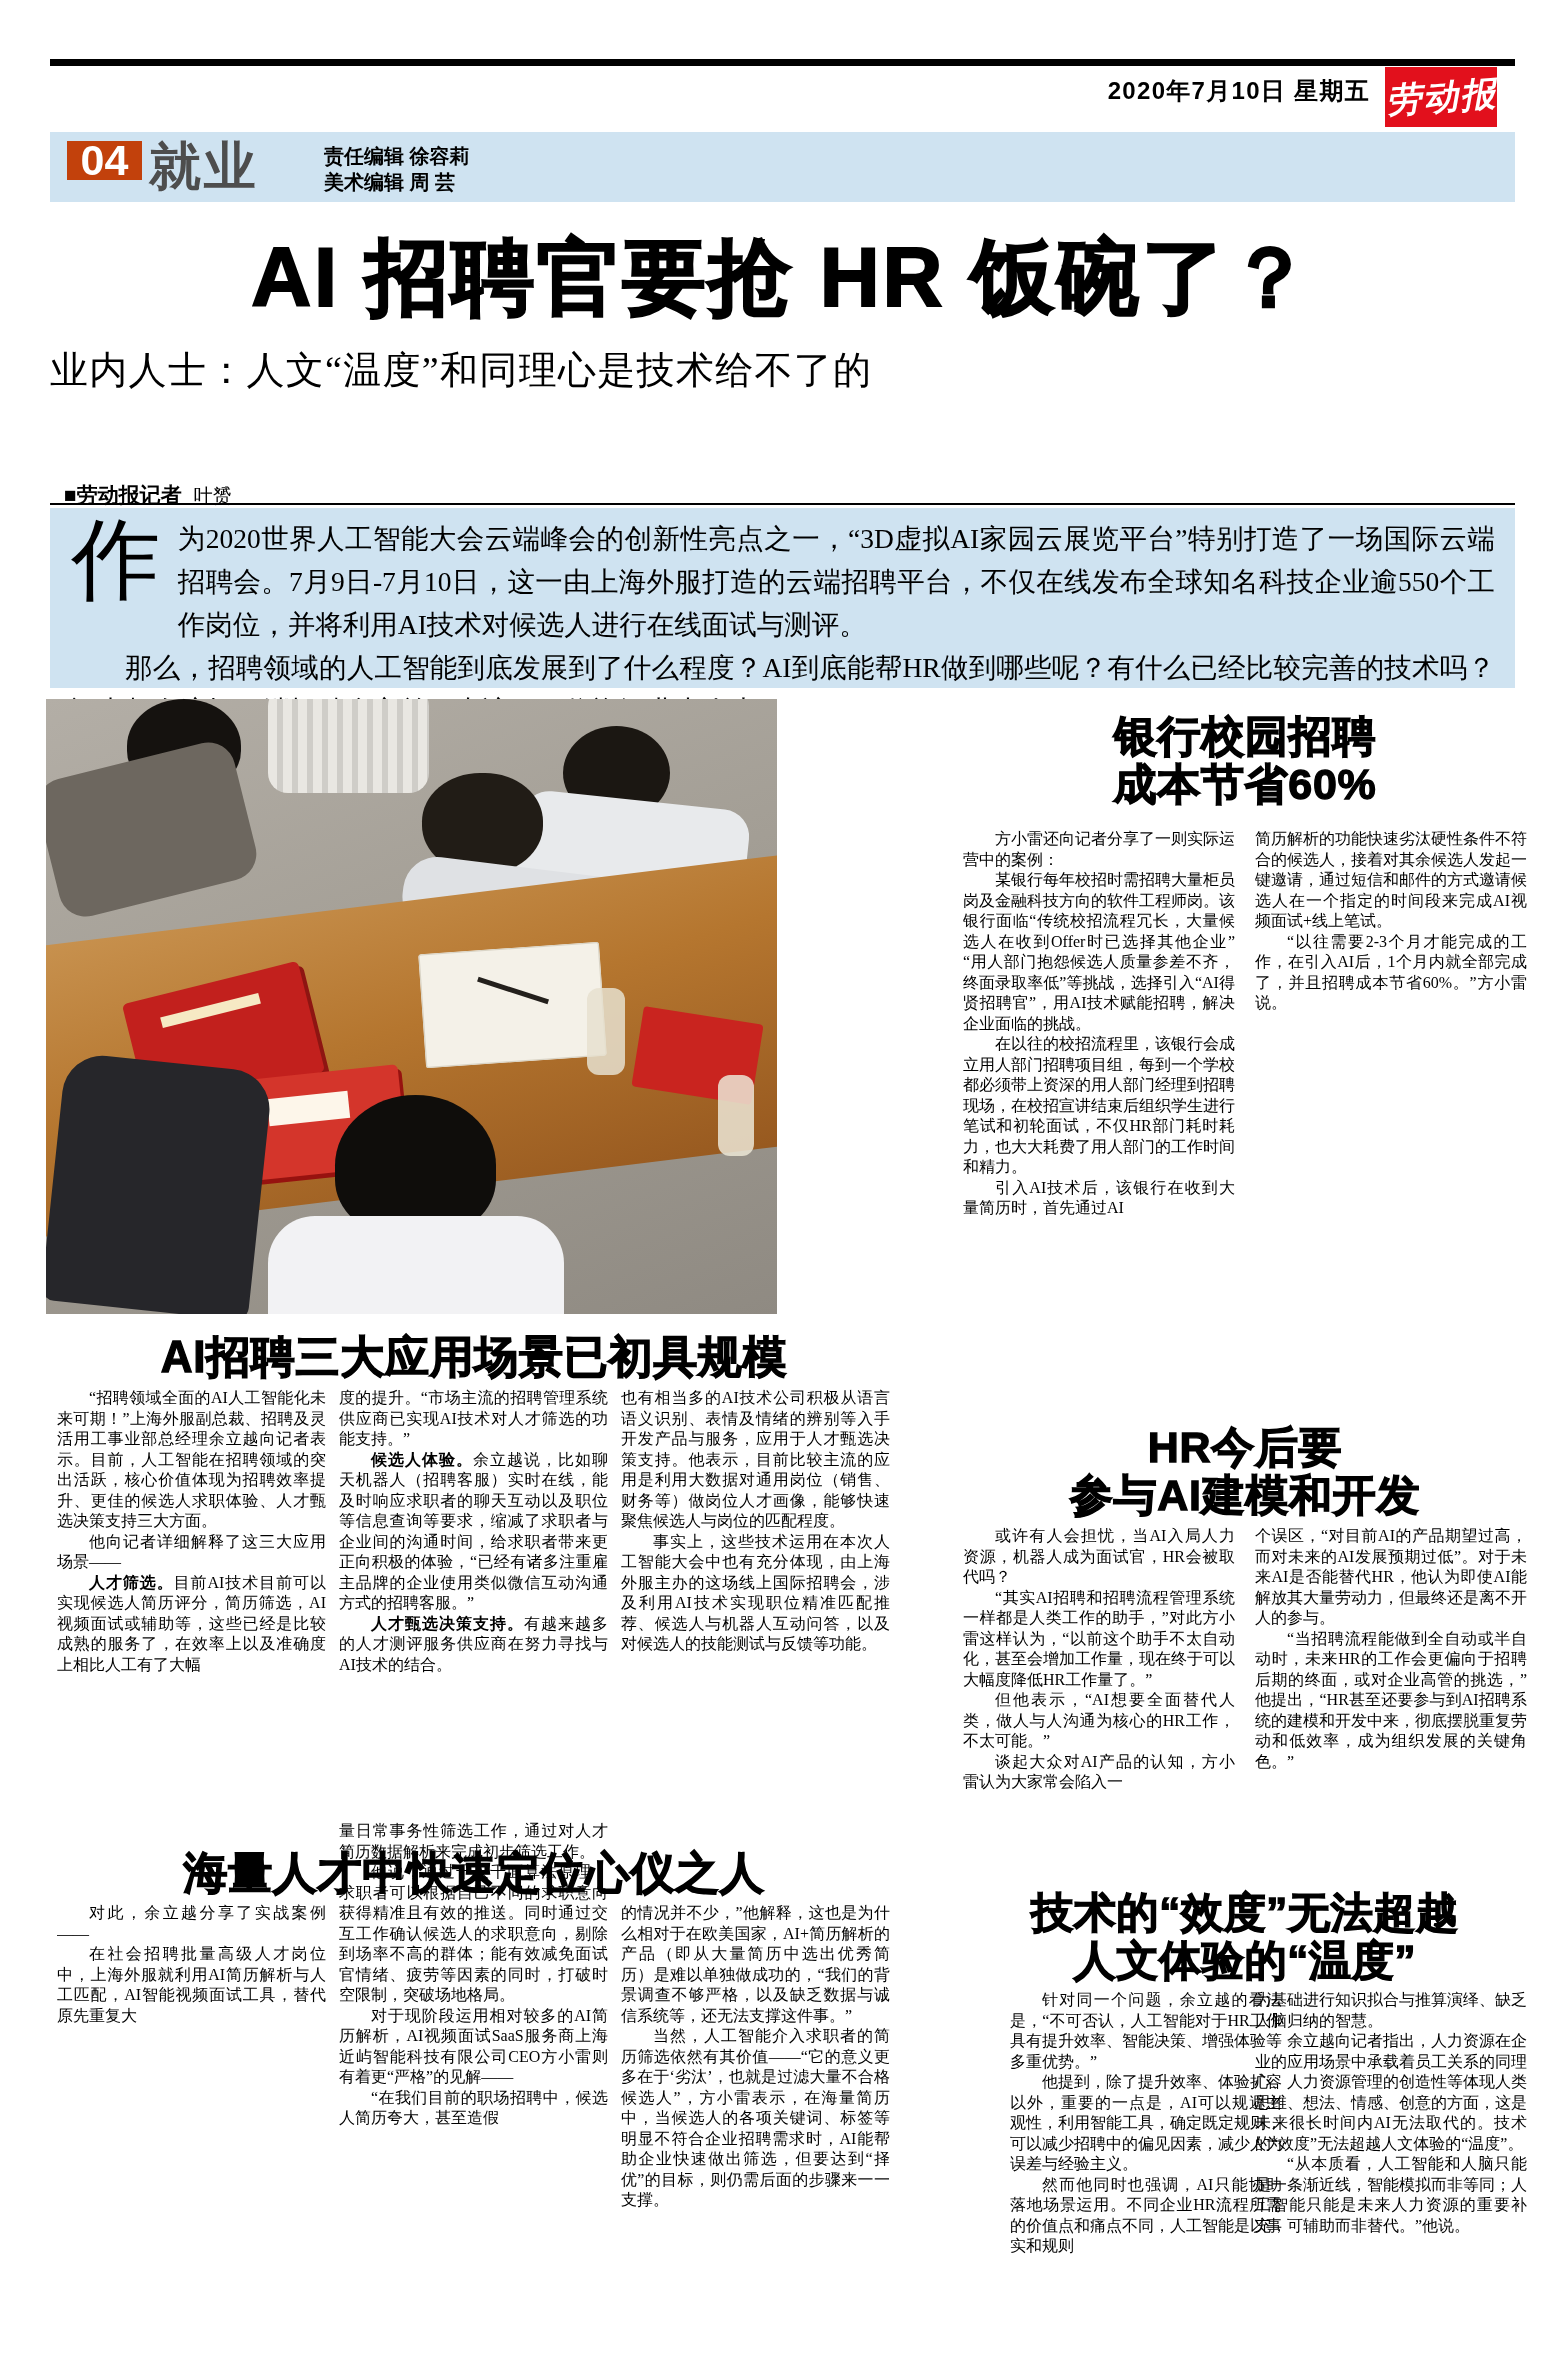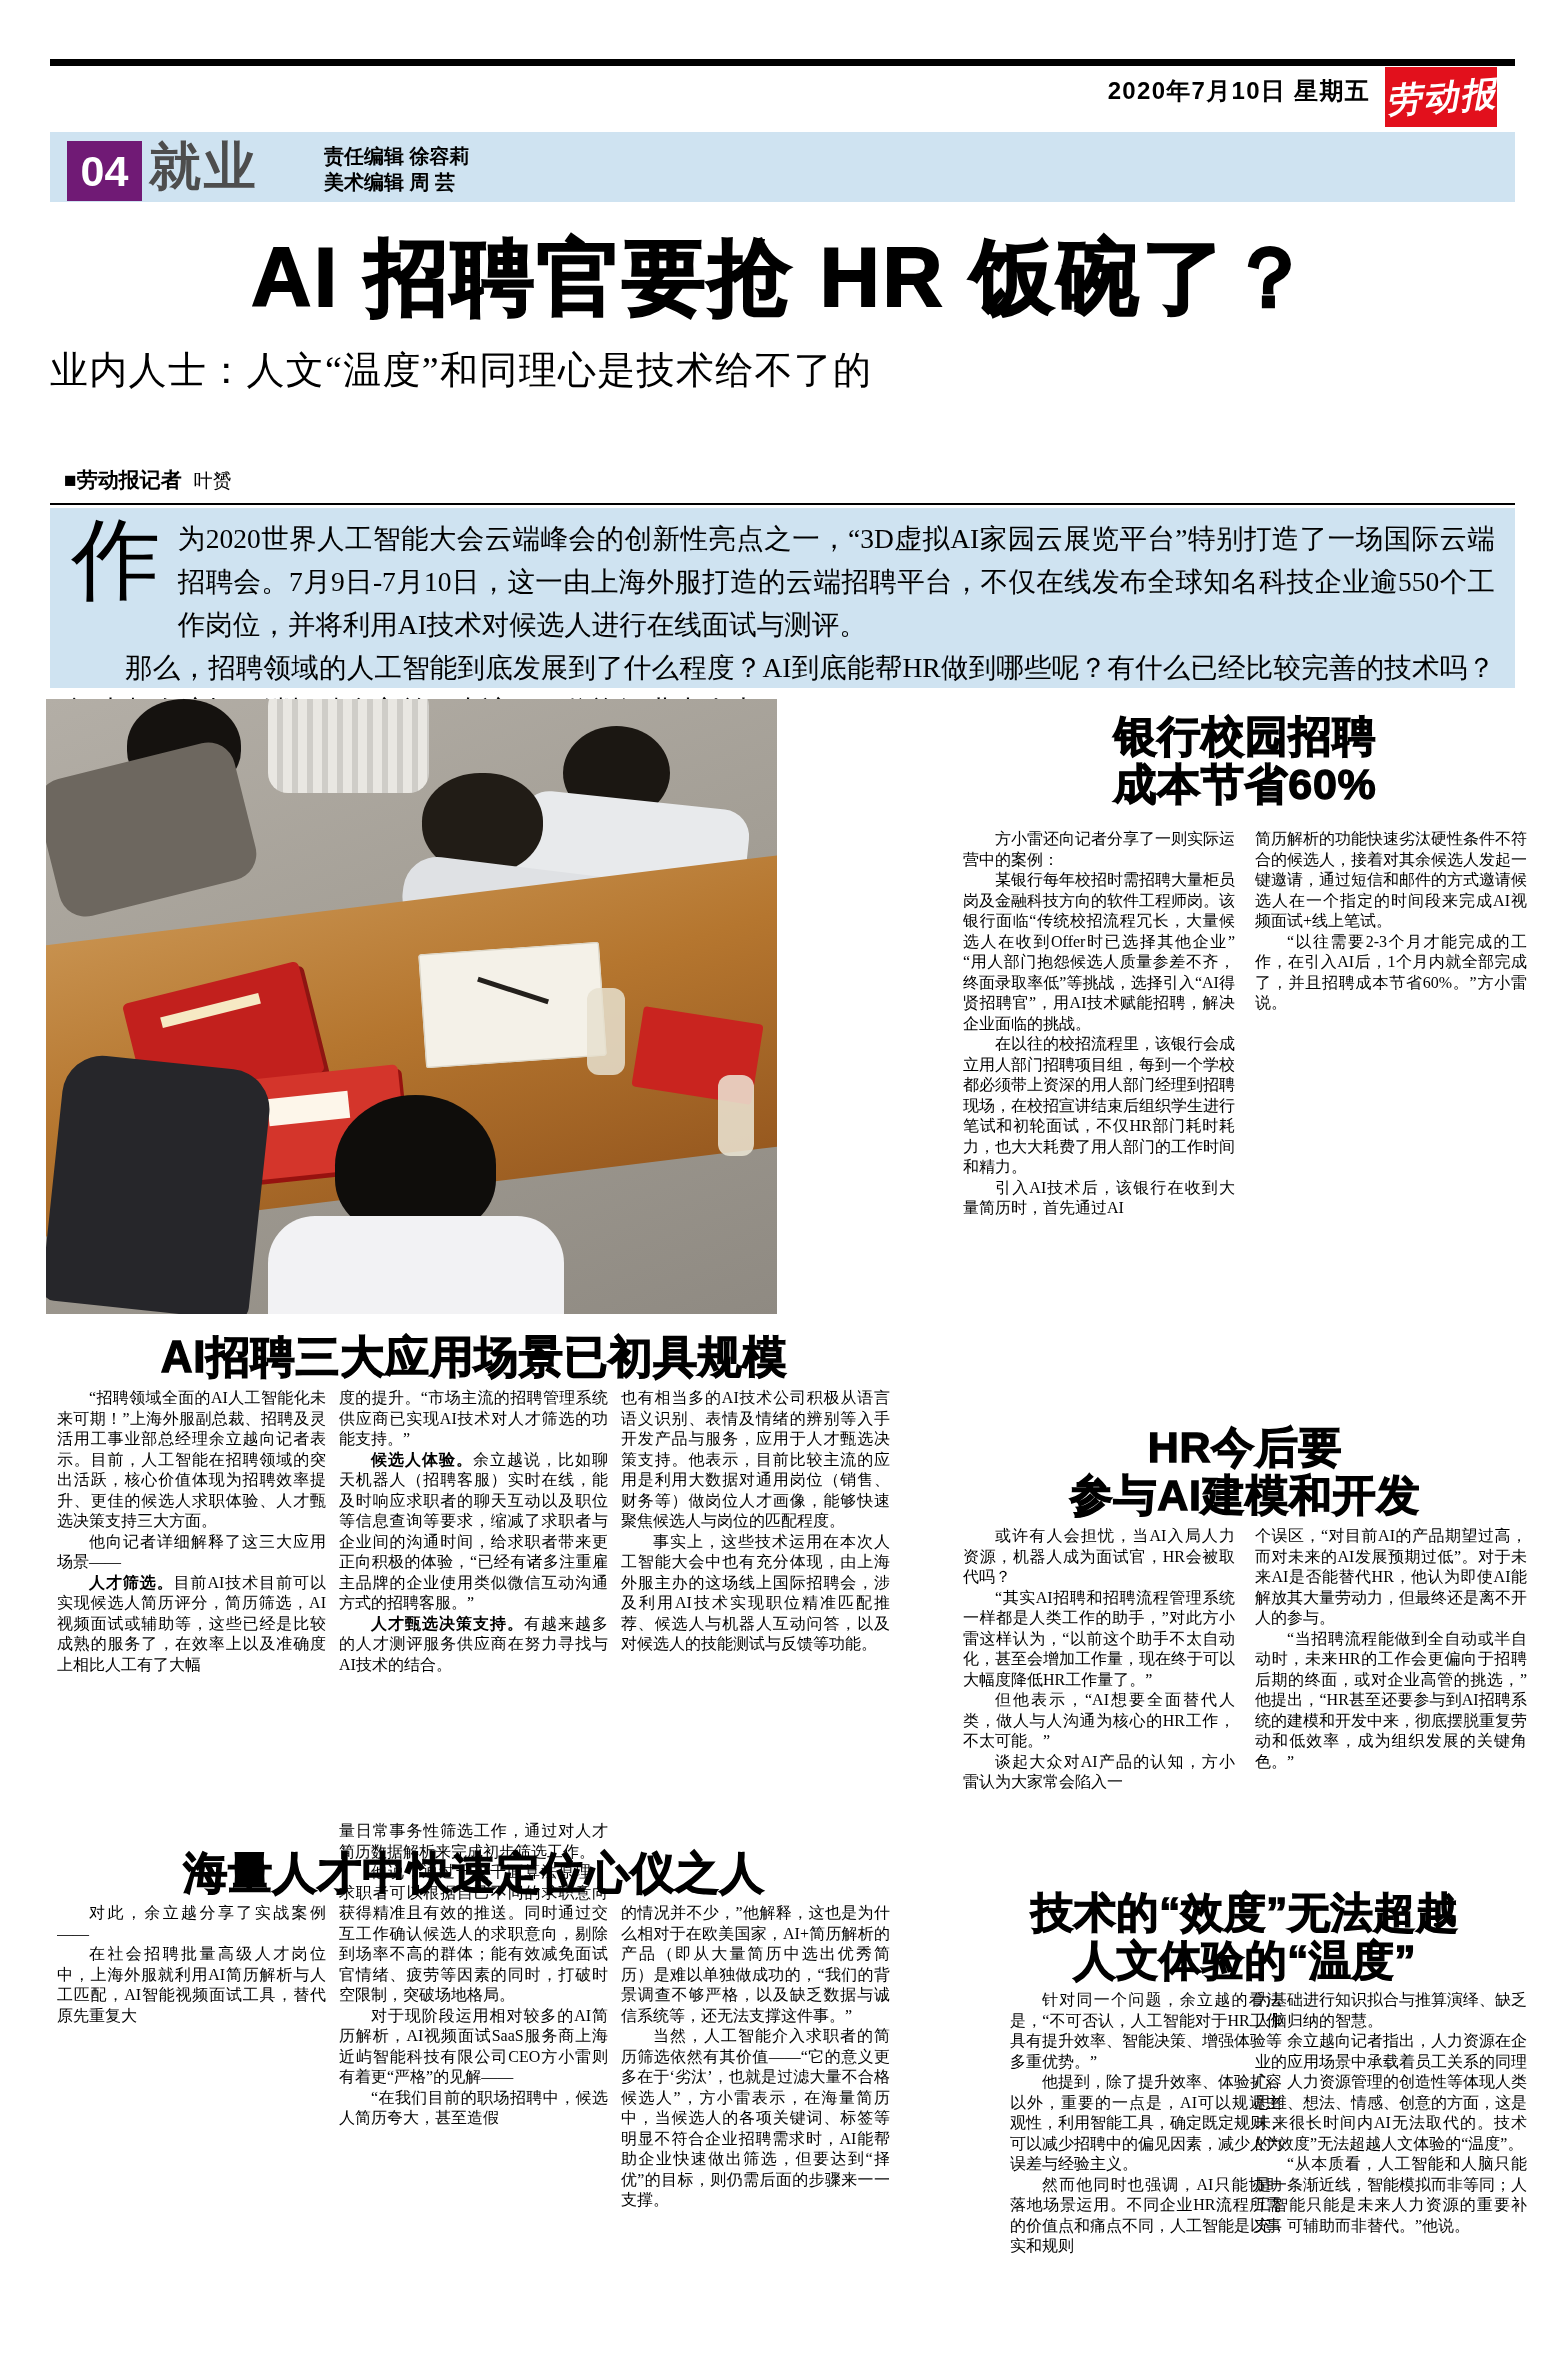--- a/index.html
+++ b/index.html
@@ -7,30 +7,30 @@
         font-family:"Liberation Serif","DejaVu Serif",serif;color:#000;}
   .abs{position:absolute;}
   
   .top-rule{left:50px;top:59px;width:1465px;height:6.7px;background:#000;}
   .date{top:75px;left:873px;width:497px;text-align:right;font-family:"Liberation Sans","DejaVu Sans",sans-serif;
         font-size:24px;font-weight:600;letter-spacing:1.3px;}
   .masthead{left:1385px;top:67px;width:112px;height:60px;display:flex;align-items:center;justify-content:center;}
   .masthead-text{color:#fff;font-size:35px;font-weight:800;font-style:italic;letter-spacing:2px;
         font-family:"Liberation Serif",serif;transform:rotate(-4deg);}
   .band{left:50px;top:132px;width:1465px;height:70px;}
-  .pn-box{left:67px;top:141px;width:75px;height:60px;background:#701a75;display:flex;align-items:center;justify-content:center;}
+  .pn-box{left:67px;top:141px;width:75px;height:39px;background:#c2410c;display:flex;align-items:center;justify-content:center;}
   .pn{color:#fff;font-size:43px;font-weight:700;font-family:"Liberation Sans",sans-serif;}
   .section-title{left:149px;top:137px;font-size:52px;font-weight:800;color:#4d4d4d;letter-spacing:2.7px;line-height:60px;}
   .editors{left:324px;top:144px;font-family:"Liberation Sans","DejaVu Sans",sans-serif;font-size:20px;font-weight:700;line-height:25.5px;}
   
   .headline{left:50px;top:232px;width:1465px;text-align:center;font-family:"Liberation Sans","DejaVu Sans",sans-serif;
             font-weight:900;font-size:83px;line-height:1.12;letter-spacing:2.7px;-webkit-text-stroke:2px #000;}
   .subhead{left:50px;top:345px;width:1465px;font-size:38px;letter-spacing:1.3px;}
   
-  .byline{left:64px;top:466px;font-size:21px;}
+  .byline{left:64px;top:481px;font-size:21px;}
   .byline .lbl{font-weight:700;}
   .byline .nm{font-size:19px;margin-left:6.7px;}
   .byline-rule{left:50px;top:503px;width:1465px;height:2px;background:#000;}
   
   .lead-box{left:50px;top:508px;width:1465px;height:180px;padding:9.4px 20px 0 20px;box-sizing:border-box;
             font-size:27.5px;line-height:43px;text-align:justify;}
   .dropcap{float:left;font-size:89px;line-height:81px;height:85px;margin:2.7px 17.5px 0 1.3px;font-weight:400;}
   .lead-box p{margin:0;}
   .lead-p2{text-indent:2em;}
   

